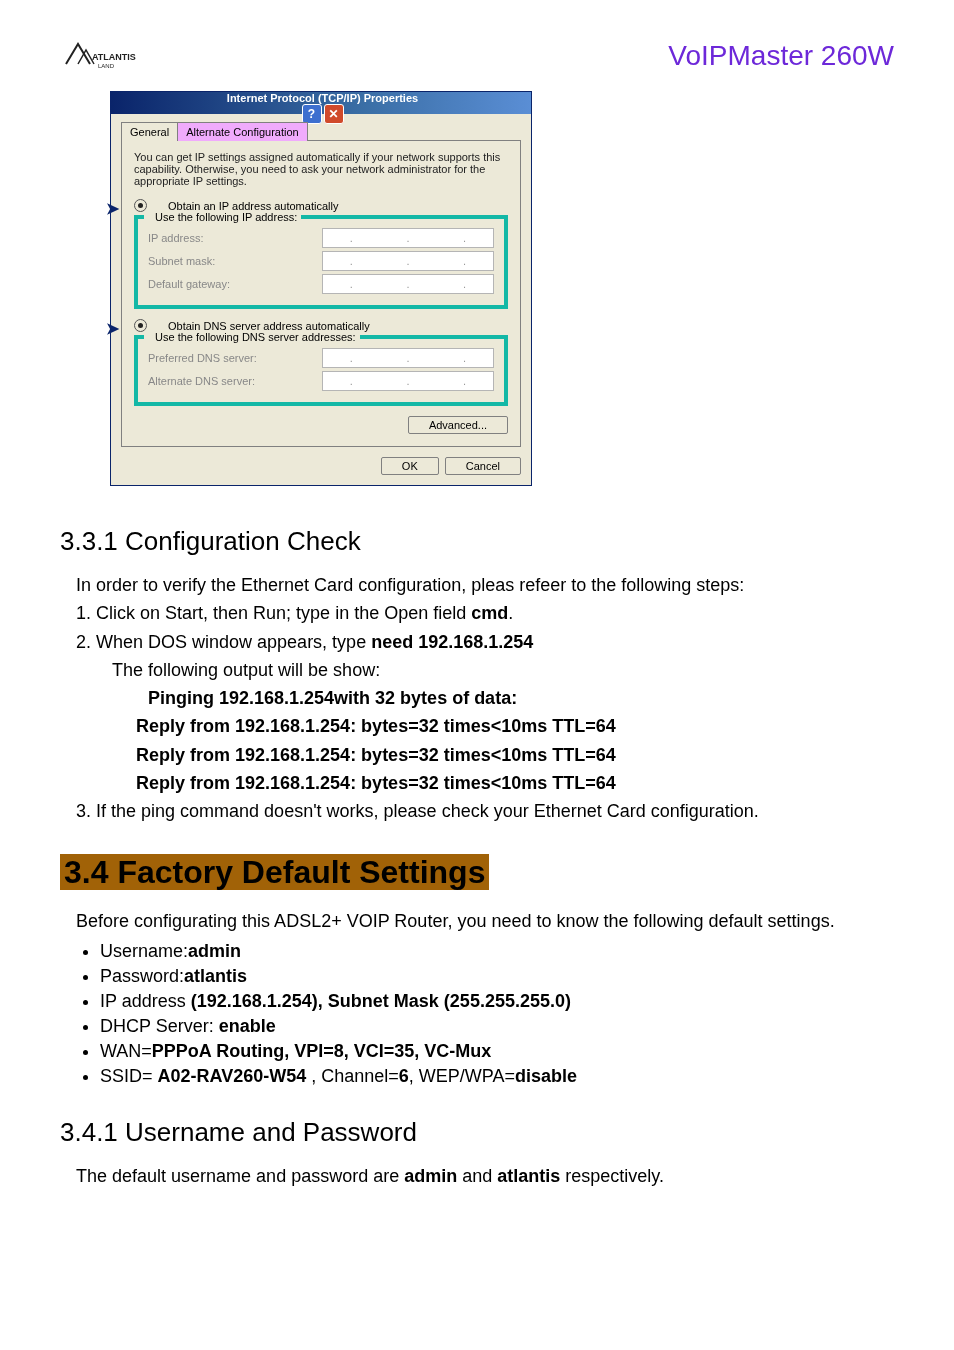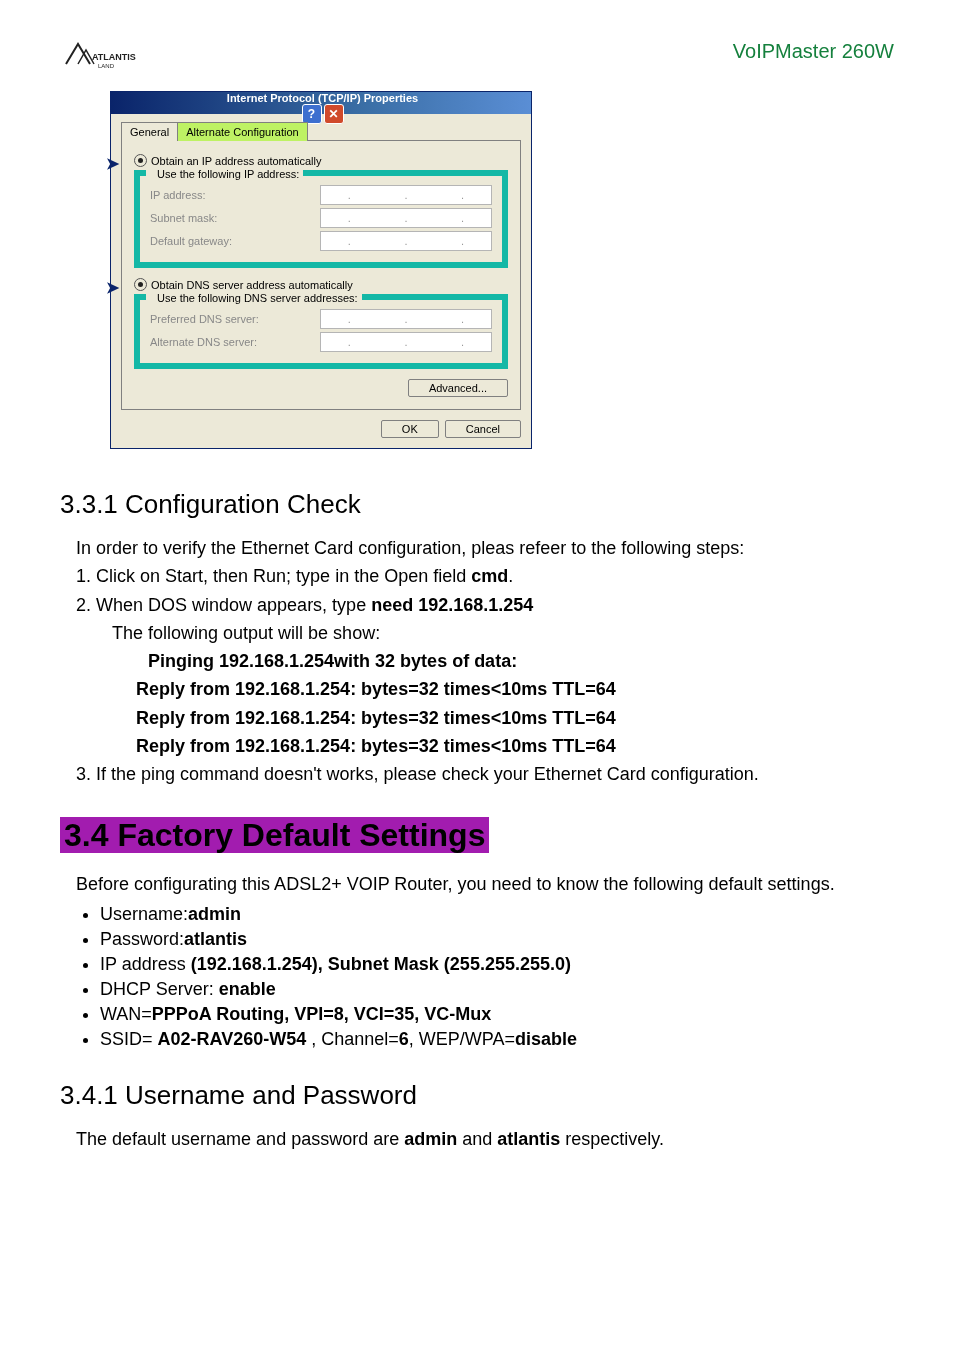--- a/index.html
+++ b/index.html
@@ -19,22 +19,22 @@
   .top-bar {
     display: flex;
     justify-content: space-between;
     align-items: flex-start;
     margin-bottom: 10px;
   }
   .logo {
     color: #222;
   }
   .product-name {
-    font-size: 20px;
-    color: #15803d;
+    font-size: 28px;
+    color: #6d28d9;
   }
 
   
   .win-dialog {
     width: 420px;
     border: 1px solid #0a246a;
     margin-left: 50px;
     margin-bottom: 40px;
     background: #ece9d8;
     font-family: Tahoma, Arial, sans-serif;
@@ -63,58 +63,58 @@
   }
   .win-btn.help { background: #3d6fcf; color:#fff;}
   .win-btn.close { background: #d04a2b; color:#fff;}
 
   .win-body { padding: 8px 10px 10px 10px; }
   .tab-strip { display: flex; margin-bottom: -1px; }
   .tab {
     border: 1px solid #808080;
     border-bottom: none;
     padding: 3px 8px;
-    background: #bef264;
+    background: #f0abfc;
     font-size: 11px;
     position: relative;
   }
   .tab.active { background: #ece9d8; z-index: 2; }
   .tab.inactive { border-left: none; }
   .tab-panel {
     border: 1px solid #808080;
     padding: 10px 12px 12px 12px;
   }
 
   .info-text {
     font-size: 11px;
     color: #222;
     margin-bottom: 12px;
   }
   .radio-row {
     display: flex;
     align-items: center;
-    gap: 4px;
+    gap: 21px;
     margin: 3px 0;
   }
   .radio-row .rad {
     width: 11px; height: 11px; border: 1px solid #555; border-radius: 50%;
     display: flex; align-items: center; justify-content: center;
   }
   .rad.sel::after { content:''; width:5px; height:5px; border-radius:50%; background:#222; }
   .arrow {
     position: absolute;
     left: -28px;
     top: 0;
     color: #0a246a;
     font-size: 16px;
     font-weight: bold;
   }
   .arrow-wrap { position: relative; }
   .fieldset-fake {
-    border: 6px solid #14b8a6;
+    border: 4px solid #14b8a6;
     margin: 2px 0 10px 0;
     padding: 6px 10px 8px 10px;
     position: relative;
   }
   .fs-legend {
     position: absolute;
     top: -8px; left: 6px;
     background: #ece9d8;
     padding: 0 4px;
     font-size: 11px;
@@ -150,21 +150,21 @@
   
   h2.h331, h2.h341 {
     font-size: 26px;
     font-weight: normal;
     margin: 30px 0 16px 0;
   }
   h1.h34 {
     font-size: 32px;
     font-weight: bold;
     margin: 34px 0 18px 0;
-    background: #a21caf;
+    background: #a16207;
     display: inline;
     padding: 0 4px;
   }
   .para { font-size: 18px; line-height: 1.35; margin: 4px 16px; }
   .indent { padding-left: 36px; }
   .indent2 { padding-left: 72px; }
   ul.bullets { margin: 8px 0 8px 40px; padding:0; }
   ul.bullets li { margin: 4px 0; font-size: 18px; }
 </style>
 </head>
@@ -190,20 +190,21 @@
         <div class="win-btn help">?</div>
         <div class="win-btn close">✕</div>
       </div>
     </div>
     <div class="win-body">
       <div class="tab-strip">
         <div class="tab active">General</div>
         <div class="tab inactive">Alternate Configuration</div>
       </div>
       <div class="tab-panel">
+        <div class="info-text">You can get IP settings assigned automatically if your network supports this capability. Otherwise, you need to ask your network administrator for the appropriate IP settings.</div>
 
         <div class="arrow-wrap">
           <span class="arrow">➤</span>
           <div class="radio-row">
             <span class="rad sel"></span>
             <span>Obtain an IP address automatically</span>
           </div>
         </div>
 
         <div class="fieldset-fake">

